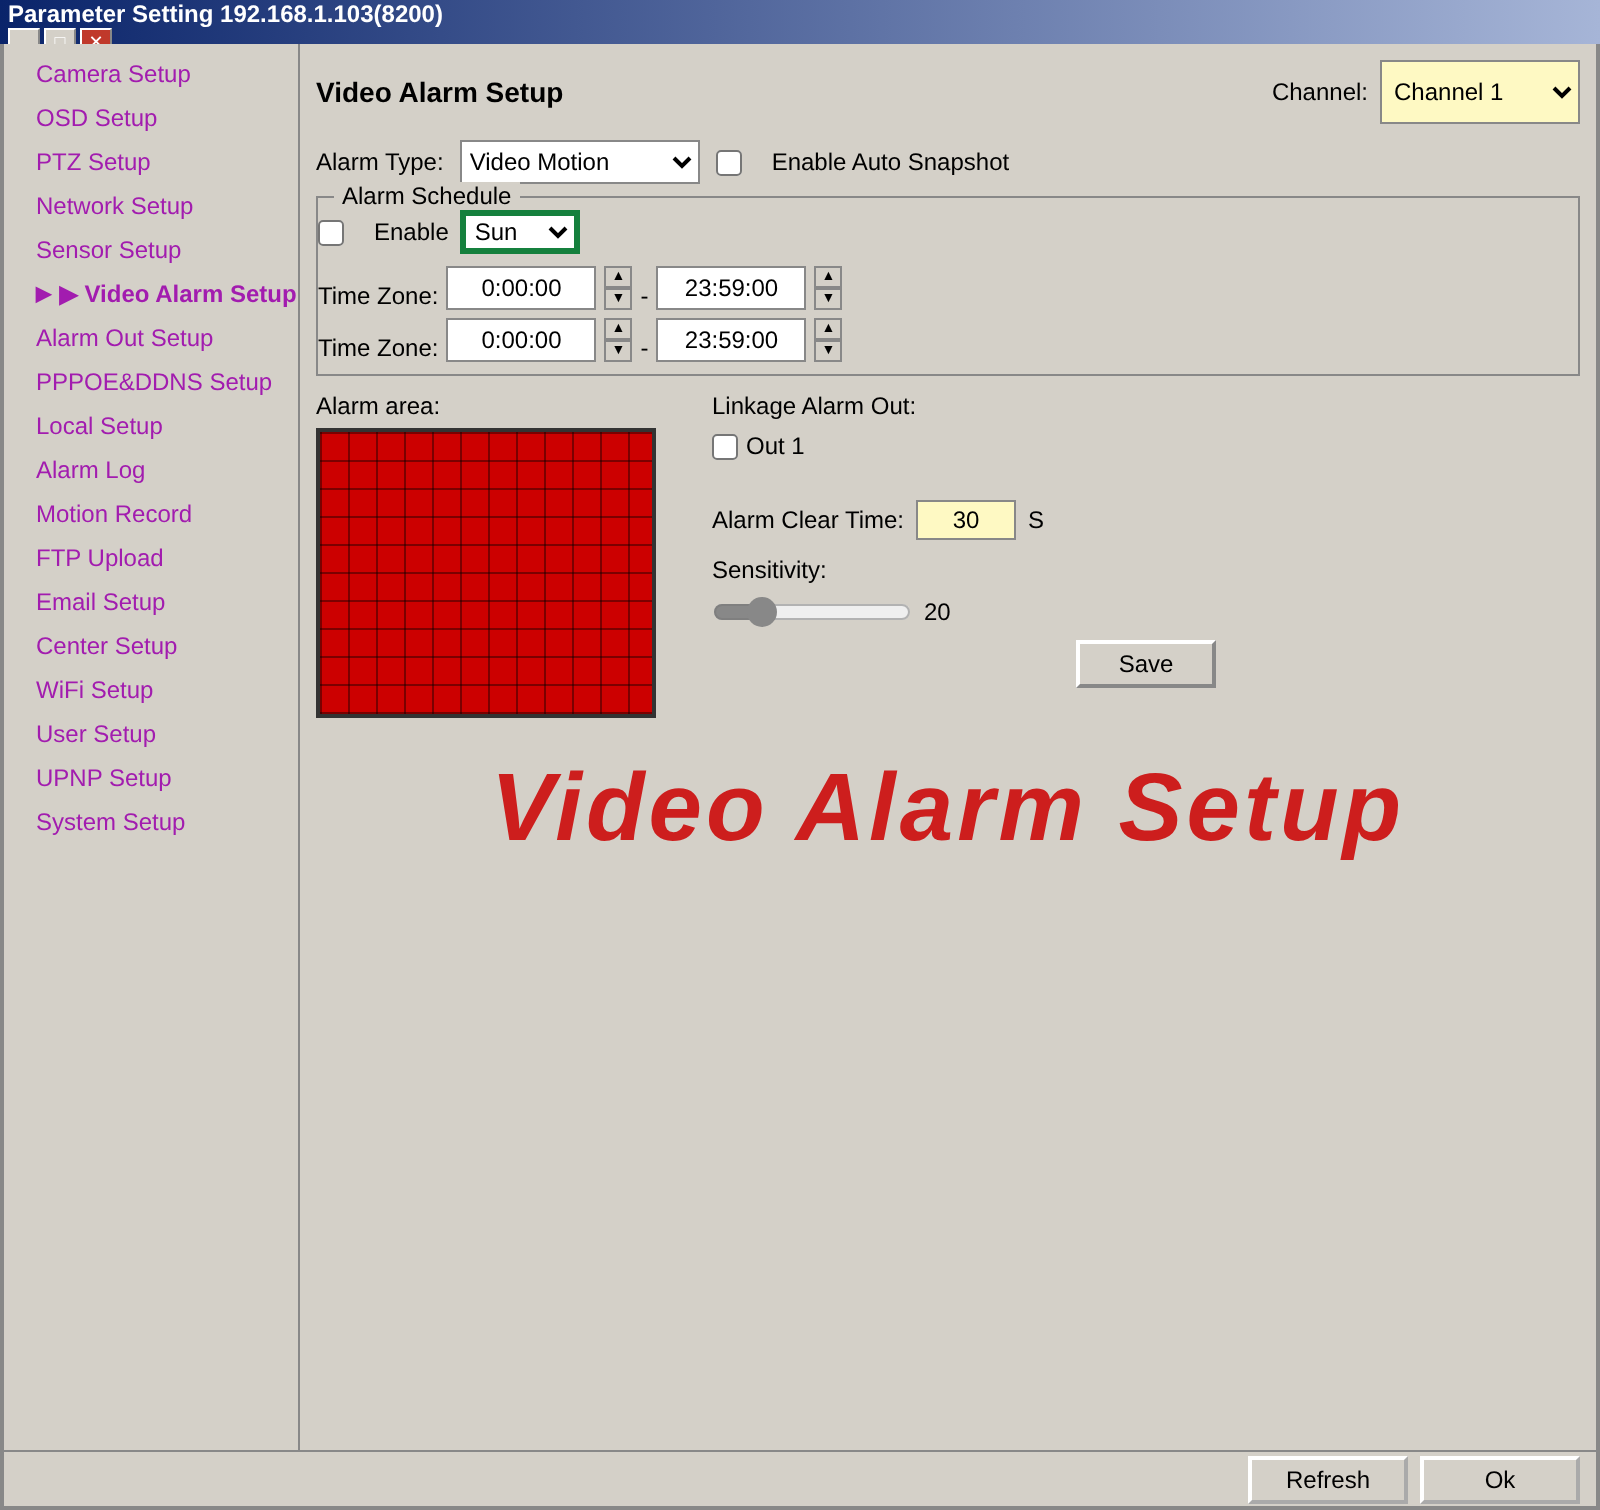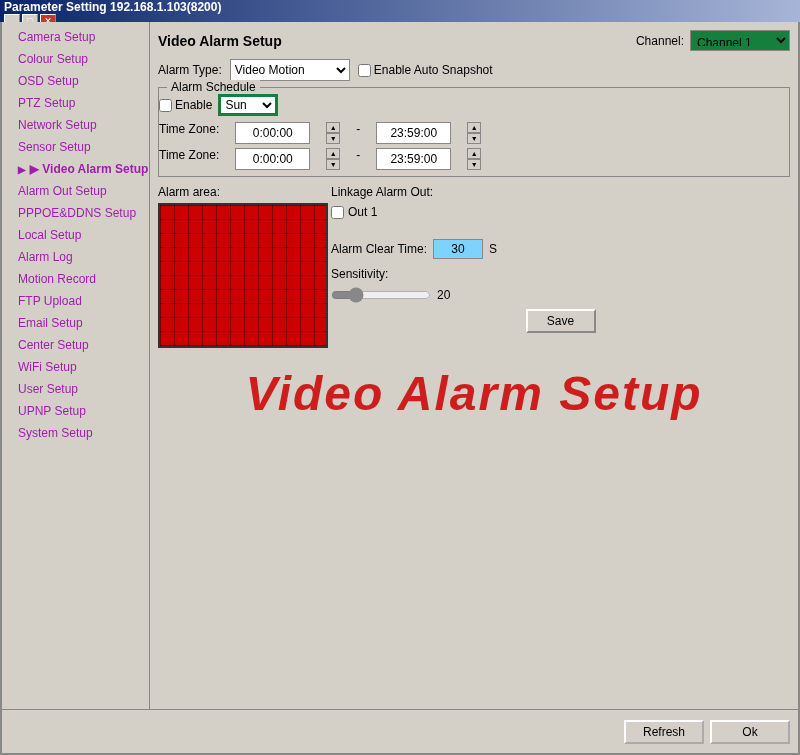--- a/index.html
+++ b/index.html
@@ -116,22 +116,22 @@
     .channel-area {
       display: flex;
       align-items: center;
       gap: 6px;
     }
     .channel-label {
       font-size: 12px;
     }
     .channel-select {
       font-size: 12px;
-      height: 21px;
-      background: #15803d;
+      height: 32px;
+      background: #fef9c3;
       border: 1px solid #888;
       padding: 4px 2px;
       width: 100px;
     }
 
     
     .alarm-type-row {
       display: flex;
       align-items: center;
       gap: 8px;
@@ -141,43 +141,43 @@
     .alarm-type-select {
       font-size: 12px;
       height: 22px;
       width: 120px;
       background: #fff;
       border: 1px solid #888;
     }
     .checkbox-label {
       display: flex;
       align-items: center;
-      gap: 3px;
+      gap: 15px;
       font-size: 12px;
     }
 
     
     .alarm-schedule-box {
       border: 1px solid #888;
       padding: 6px 0;
       margin-bottom: 8px;
       position: relative;
     }
     .alarm-schedule-legend {
       position: absolute;
       top: -8px;
       left: 8px;
       background: #d4d0c8;
       padding: 0 4px;
       font-size: 12px;
     }
     .schedule-row {
       display: flex;
-      align-items: flex-start;
-      gap: 16px;
+      align-items: flex-end;
+      gap: 4px;
       margin-bottom: 4px;
     }
     .schedule-row:last-child { margin-bottom: 0; }
     .day-select {
       font-size: 12px;
       height: 22px;
       width: 60px;
       background: #fff;
       border: 3px solid #15803d;
     }
@@ -205,21 +205,21 @@
       align-items: center;
       justify-content: center;
       cursor: pointer;
       line-height: 1;
     }
     .time-zone-label { font-size: 12px; white-space: nowrap; }
 
     
     .bottom-area {
       display: flex;
-      gap: 3px;
+      gap: 28px;
       margin-bottom: 8px;
     }
 
     
     .alarm-area-section {
       flex: 0 0 auto;
     }
     .alarm-area-label { font-size: 12px; margin-bottom: 4px; }
     .alarm-grid {
       width: 170px;
@@ -254,21 +254,21 @@
       align-items: center;
       gap: 6px;
       margin-bottom: 8px;
     }
     .clear-time-label { font-size: 12px; white-space: nowrap; }
     .clear-time-input {
       width: 50px;
       height: 20px;
       font-size: 12px;
       border: 1px solid #888;
-      background: #7dd3fc;
+      background: #fef9c3;
       text-align: center;
     }
     .seconds-label { font-size: 12px; }
     .sensitivity-row {
       display: flex;
       align-items: center;
       gap: 6px;
       flex-direction: column;
       align-items: flex-start;
     }
@@ -311,21 +311,21 @@
       font-size: 48px;
       font-weight: bold;
       color: #cc0000;
       font-style: italic;
       letter-spacing: 2px;
       opacity: 0.85;
     }
 
     
     .bottom-bar {
-      height: 44px;
+      height: 28px;
       background: #d4d0c8;
       border-top: 1px solid #888;
       display: flex;
       align-items: center;
       justify-content: flex-end;
       padding: 0 8px;
       gap: 6px;
     }
     .bottom-btn {
       width: 80px;
@@ -356,21 +356,20 @@
     <div class="title-btn close">✕</div>
   </div>
 </div>
 
 <div class="main-container">
   <div class="content-area">
 
     <div class="sidebar">
 
     <div class="sidebar-item">Camera Setup</div>
-        <div class="sidebar-item">Colour Setup</div>
         <div class="sidebar-item">OSD Setup</div>
         <div class="sidebar-item">PTZ Setup</div>
         <div class="sidebar-item">Network Setup</div>
         <div class="sidebar-item">Sensor Setup</div>
         <div class="sidebar-item active">▶ Video Alarm Setup</div>
         <div class="sidebar-item">Alarm Out Setup</div>
         <div class="sidebar-item">PPPOE&amp;DDNS Setup</div>
         <div class="sidebar-item">Local Setup</div>
         <div class="sidebar-item">Alarm Log</div>
         <div class="sidebar-item">Motion Record</div>

